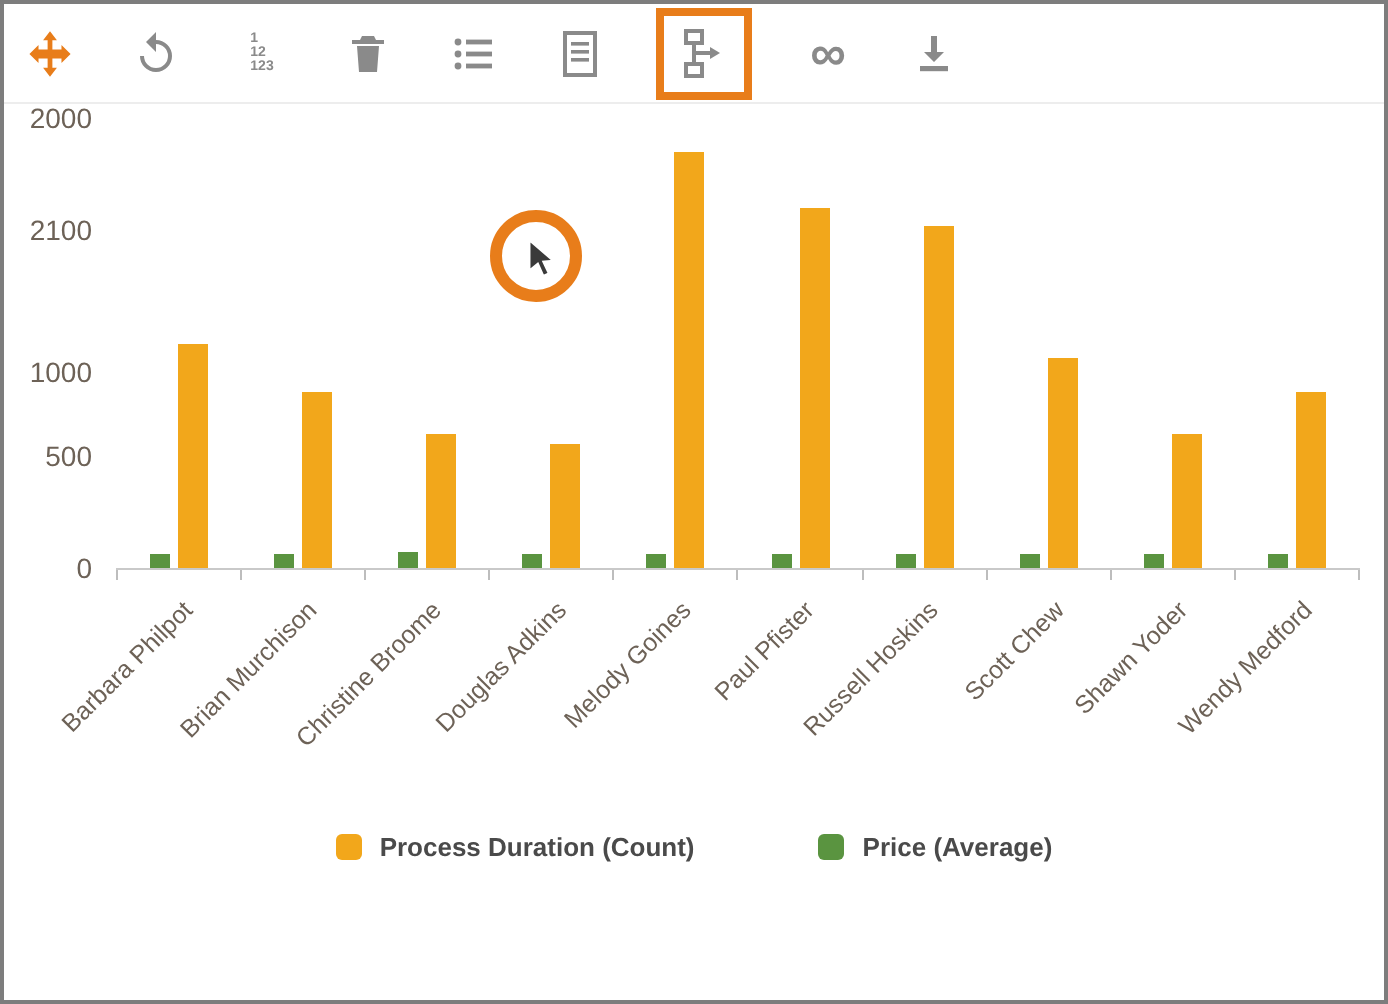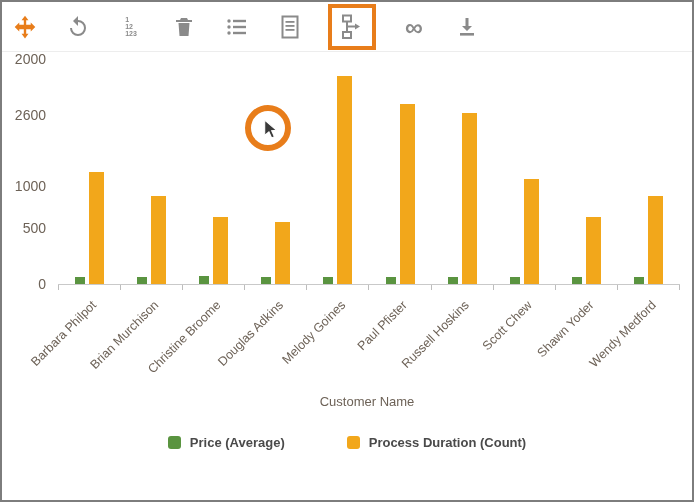--- a/index.html
+++ b/index.html
@@ -136,21 +136,21 @@
     </button>
 
   </div>
 
   <div class="chart">
     <div class="plot-row">
       <div class="y-axis" id="y-axis">
           <div class="ytick" style="bottom: -7px;">0</div>
           <div class="ytick" style="bottom: 49.25px;">500</div>
           <div class="ytick" style="bottom: 91px;">1000</div>
-          <div class="ytick" style="bottom: 161.75px;">2600</div>
+          <div class="ytick" style="bottom: 161.75px;">2100</div>
           <div class="ytick" style="bottom: 218px;">2000</div>
         </div>
       <div class="plot">
         <div class="bars" id="bars">
             <div class="group">
               <div class="bar" style="height: 7.3125px; width: 10px; background: rgb(90, 148, 64);"></div>
               <div class="bar" style="height: 112.5px; width: 15px; background: rgb(242, 167, 27);"></div>
             </div>
             <div class="group">
               <div class="bar" style="height: 7.3125px; width: 10px; background: rgb(90, 148, 64);"></div>
@@ -228,29 +228,28 @@
             </div>
             <div class="xlabel-cell">
               <span>Shawn Yoder</span>
             </div>
             <div class="xlabel-cell">
               <span>Wendy Medford</span>
             </div>
           </div>
       </div>
     </div>
-    <div class="x-title">Customer Name</div>
     <div class="legend" id="legend">
+        <div class="legend-item">
+          <span class="swatch" style="background: rgb(242, 167, 27);"></span>
+          <span>Process Duration (Count)</span>
+        </div>
         <div class="legend-item">
           <span class="swatch" style="background: rgb(90, 148, 64);"></span>
           <span>Price (Average)</span>
-        </div>
-        <div class="legend-item">
-          <span class="swatch" style="background: rgb(242, 167, 27);"></span>
-          <span>Process Duration (Count)</span>
         </div>
       </div>
   </div>
 
   <div class="cursor-ring">
     <svg width="15" height="20" viewBox="0 0 13 19">
       <path d="M1 1 L1 15.5 L5 12.2 L7.6 18 L10.2 16.8 L7.6 11.2 L12.3 10.8 Z" fill="#3a3a3a" stroke="#ffffff" stroke-width="1"></path>
     </svg>
   </div>
 

